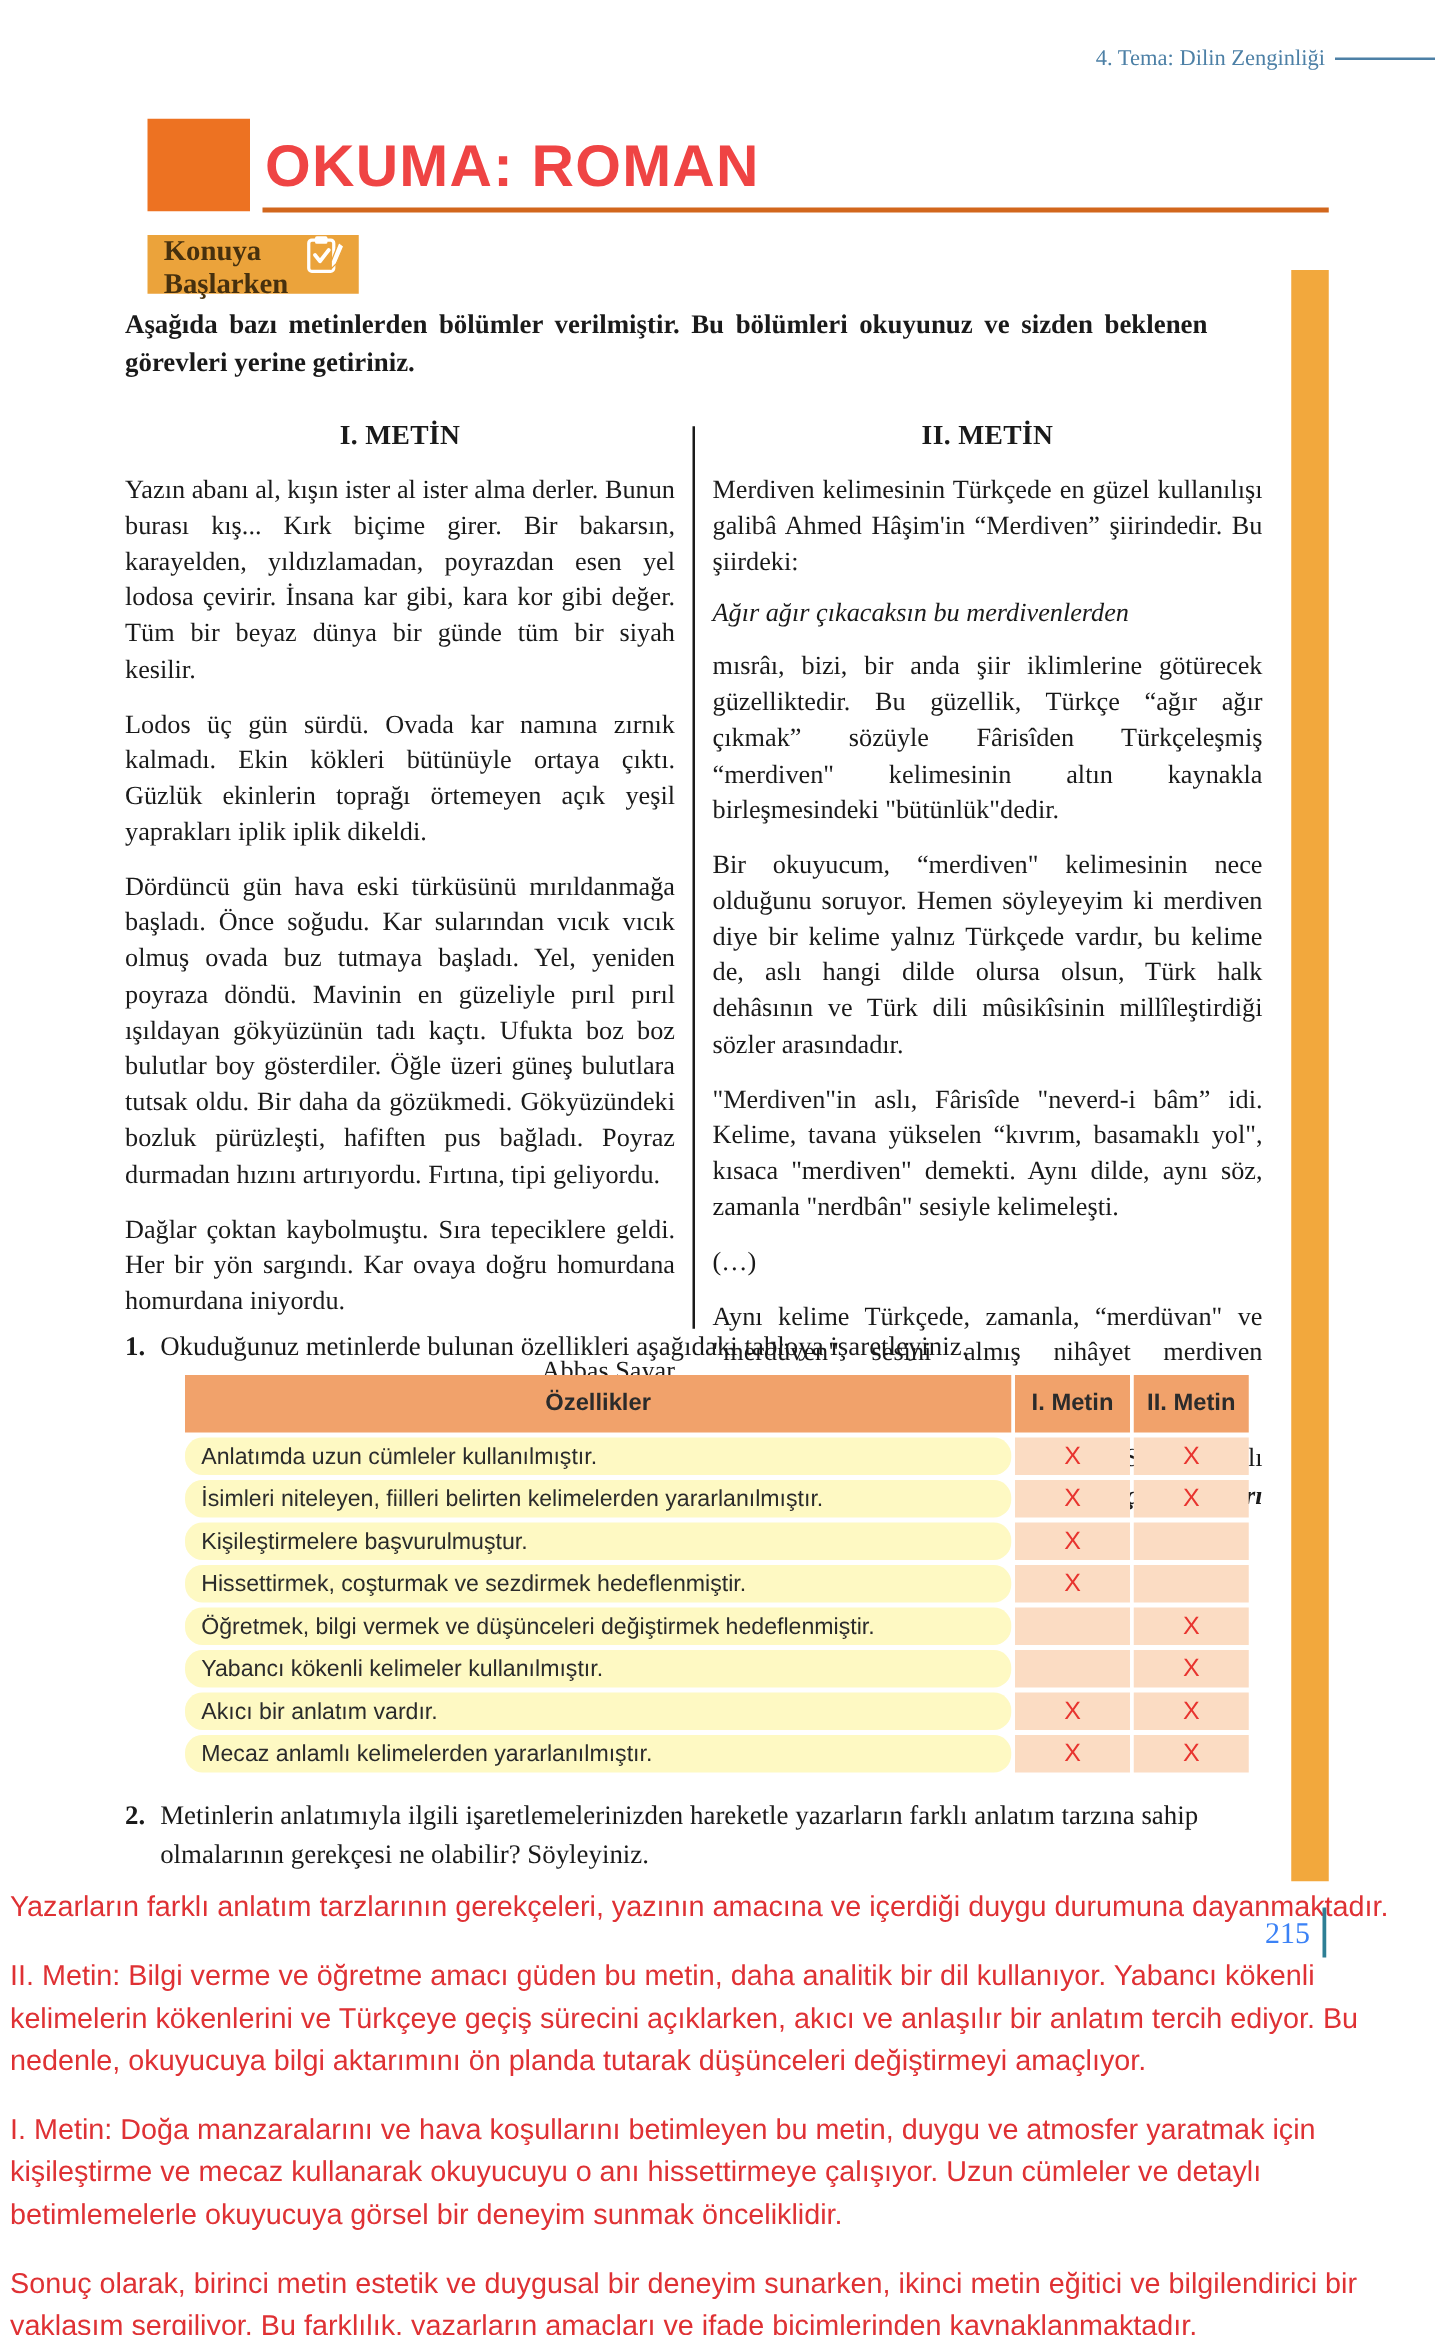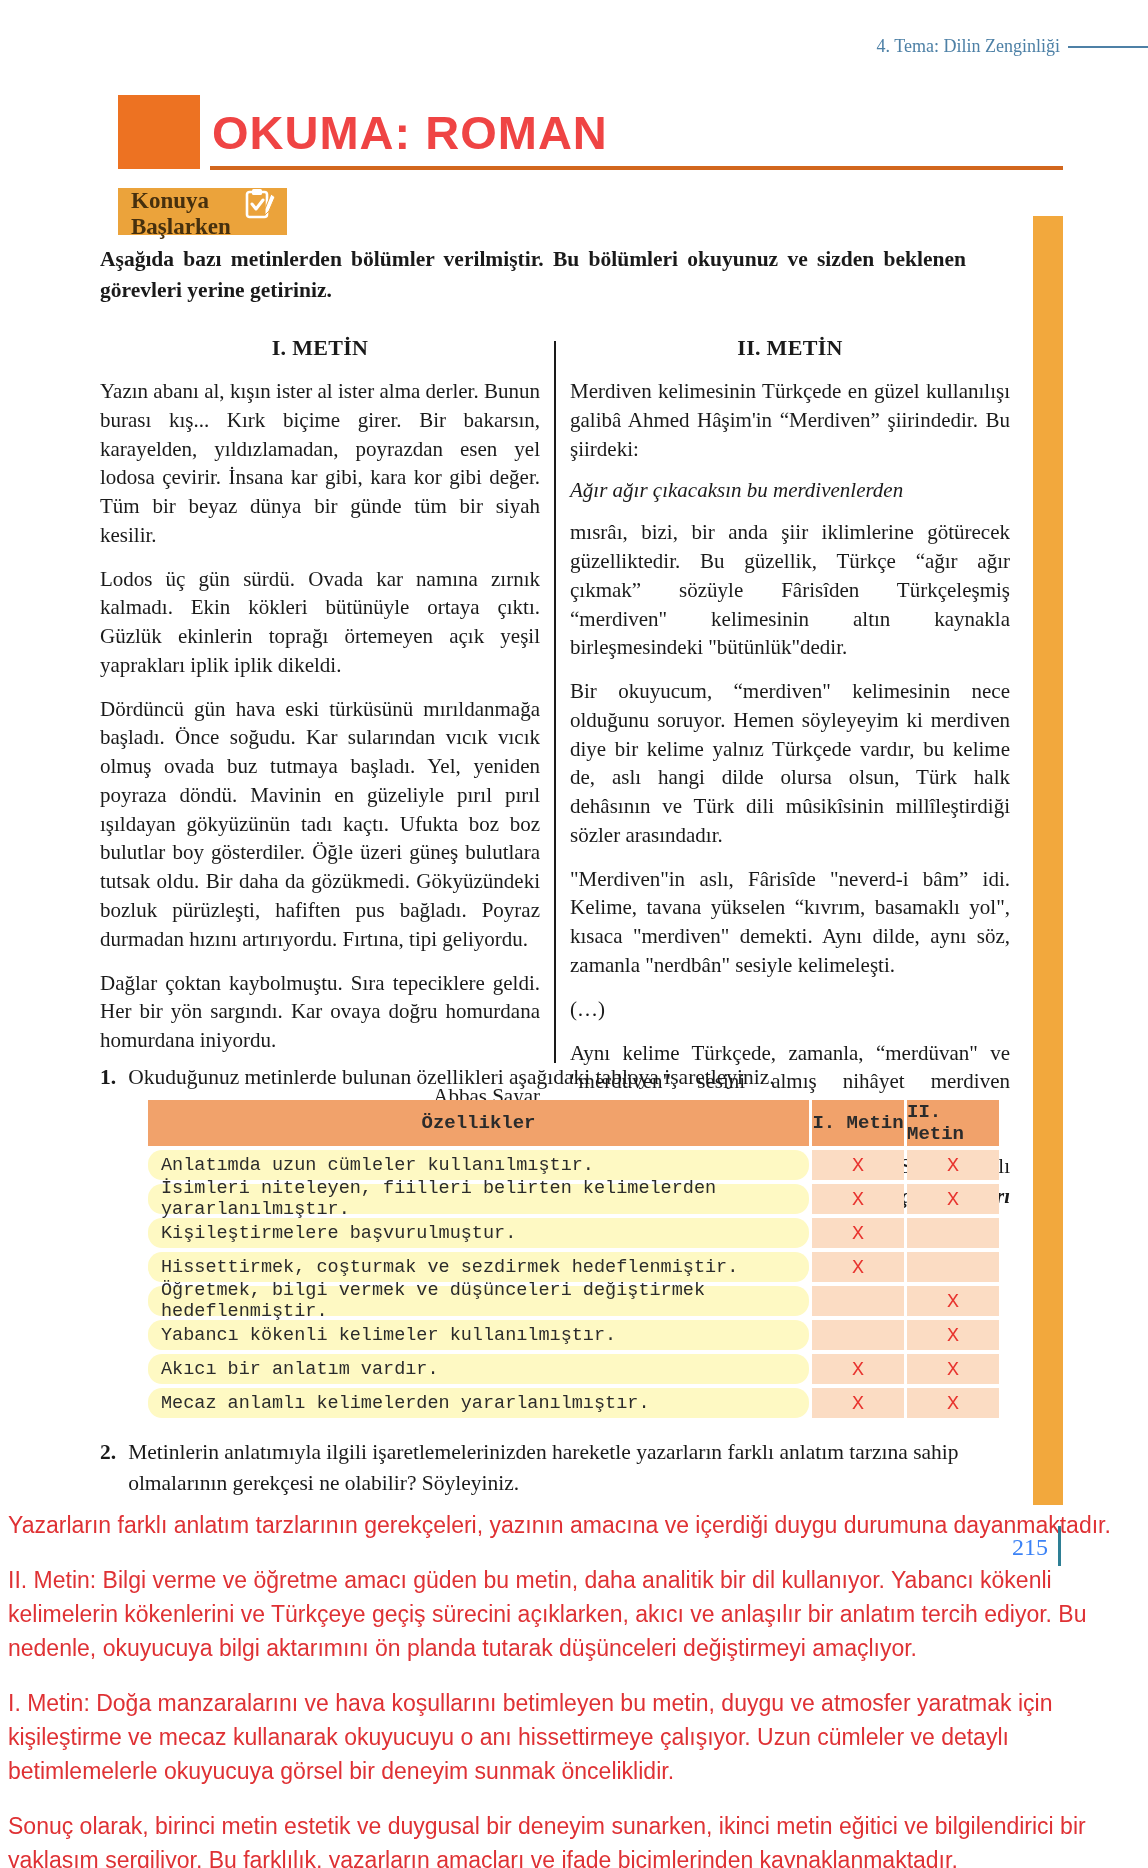--- a/index.html
+++ b/index.html
@@ -42,21 +42,21 @@
   .attrib .work { font-weight:bold; font-style:italic; }
 
   
   .q { position:absolute; left:100px; width:912px; font-size:21.5px; line-height:1.42; display:flex; }
   .q-num { font-weight:bold; margin-right:12px; }
   .q1 { top:1062px; }
   .q2 { top:1437px; }
 
   
   .feat-table { position:absolute; top:1100px; left:148px; width:778px; display:grid;
-    grid-template-columns:661px 92px 92px; gap:4px 3px; font-family:Liberation Mono, monospace; }
+    grid-template-columns:661px 92px 92px; gap:4px 3px; font-family:Liberation Sans, sans-serif; }
   .th { background:#f1a26b; height:46px; display:flex; align-items:center; justify-content:center;
     font-weight:bold; font-size:19px; color:#2b2b2b; }
   .td-label { background:#fef9c3; height:30px; display:flex; align-items:center; padding-left:13px;
     font-size:18.5px; color:#2b2b2b;border-radius:14px; }
   .td-mark { background:#fbdcc3; height:30px; display:flex; align-items:center; justify-content:center;
     font-size:20px; color:#e8342f; }
 
   
   .answers { position:absolute; top:1508px; left:8px; width:1134px;
     font-family:"Liberation Sans", sans-serif; font-size:23px; line-height:1.48; color:#df3134; }

